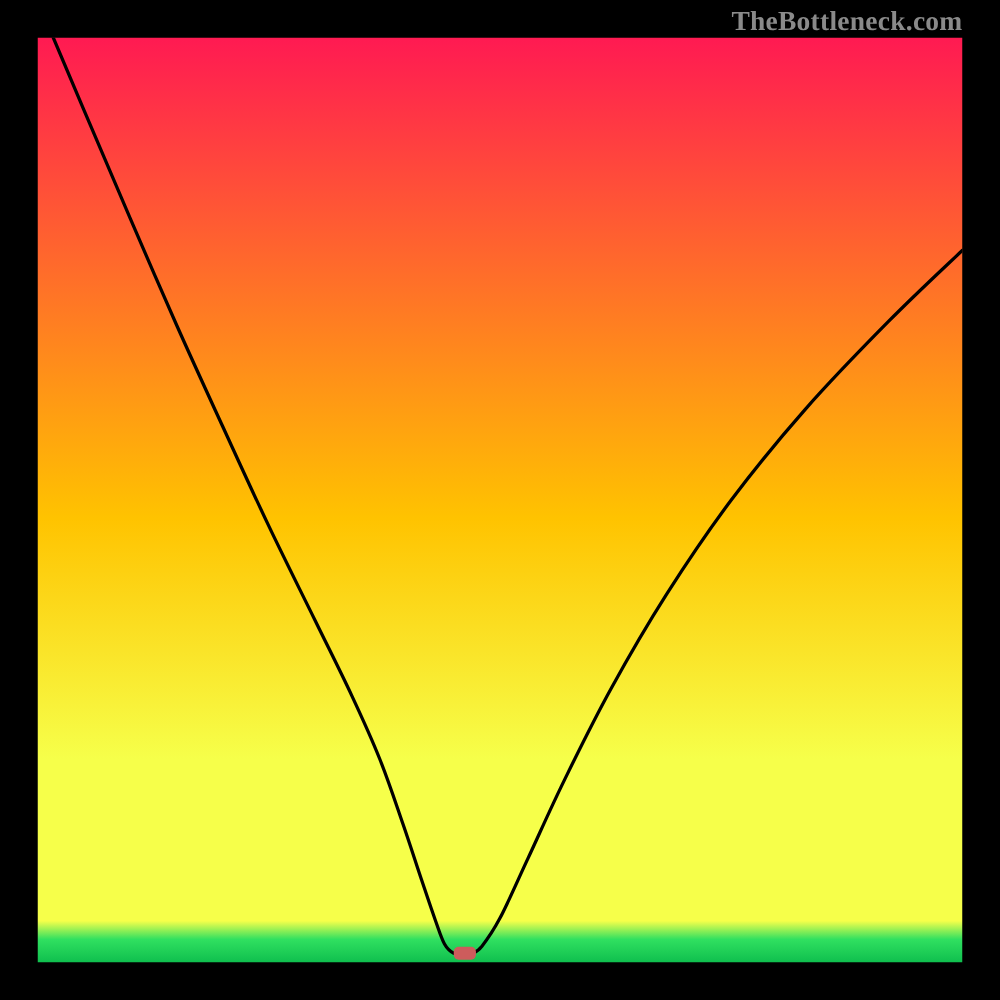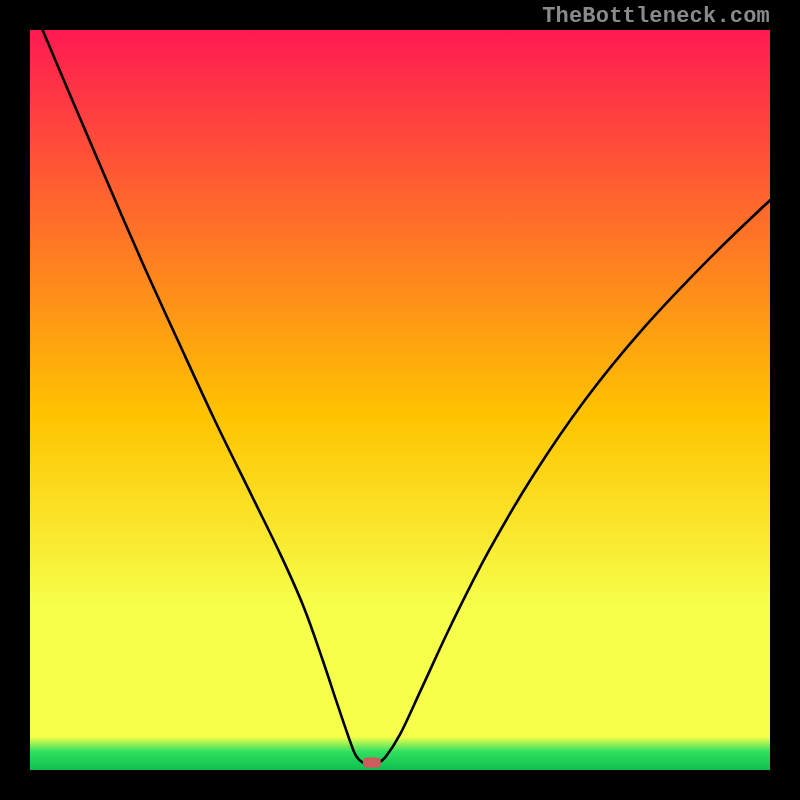--- a/index.html
+++ b/index.html
@@ -22,21 +22,21 @@
     position: absolute;
     left: 30px;
     top: 30px;
     width: 740px;
     height: 740px;
   }
   .watermark {
     position: absolute;
     top: 4px;
     right: 30px;
-    font-family: Liberation Mono, monospace;
+    font-family: Liberation Serif, serif;
     font-size: 22px;
     font-weight: 600;
     color: #8a8a8a;
     letter-spacing: 0.2px;
   }
   svg { display: block; }
 </style>
 </head>
 <body>
 

